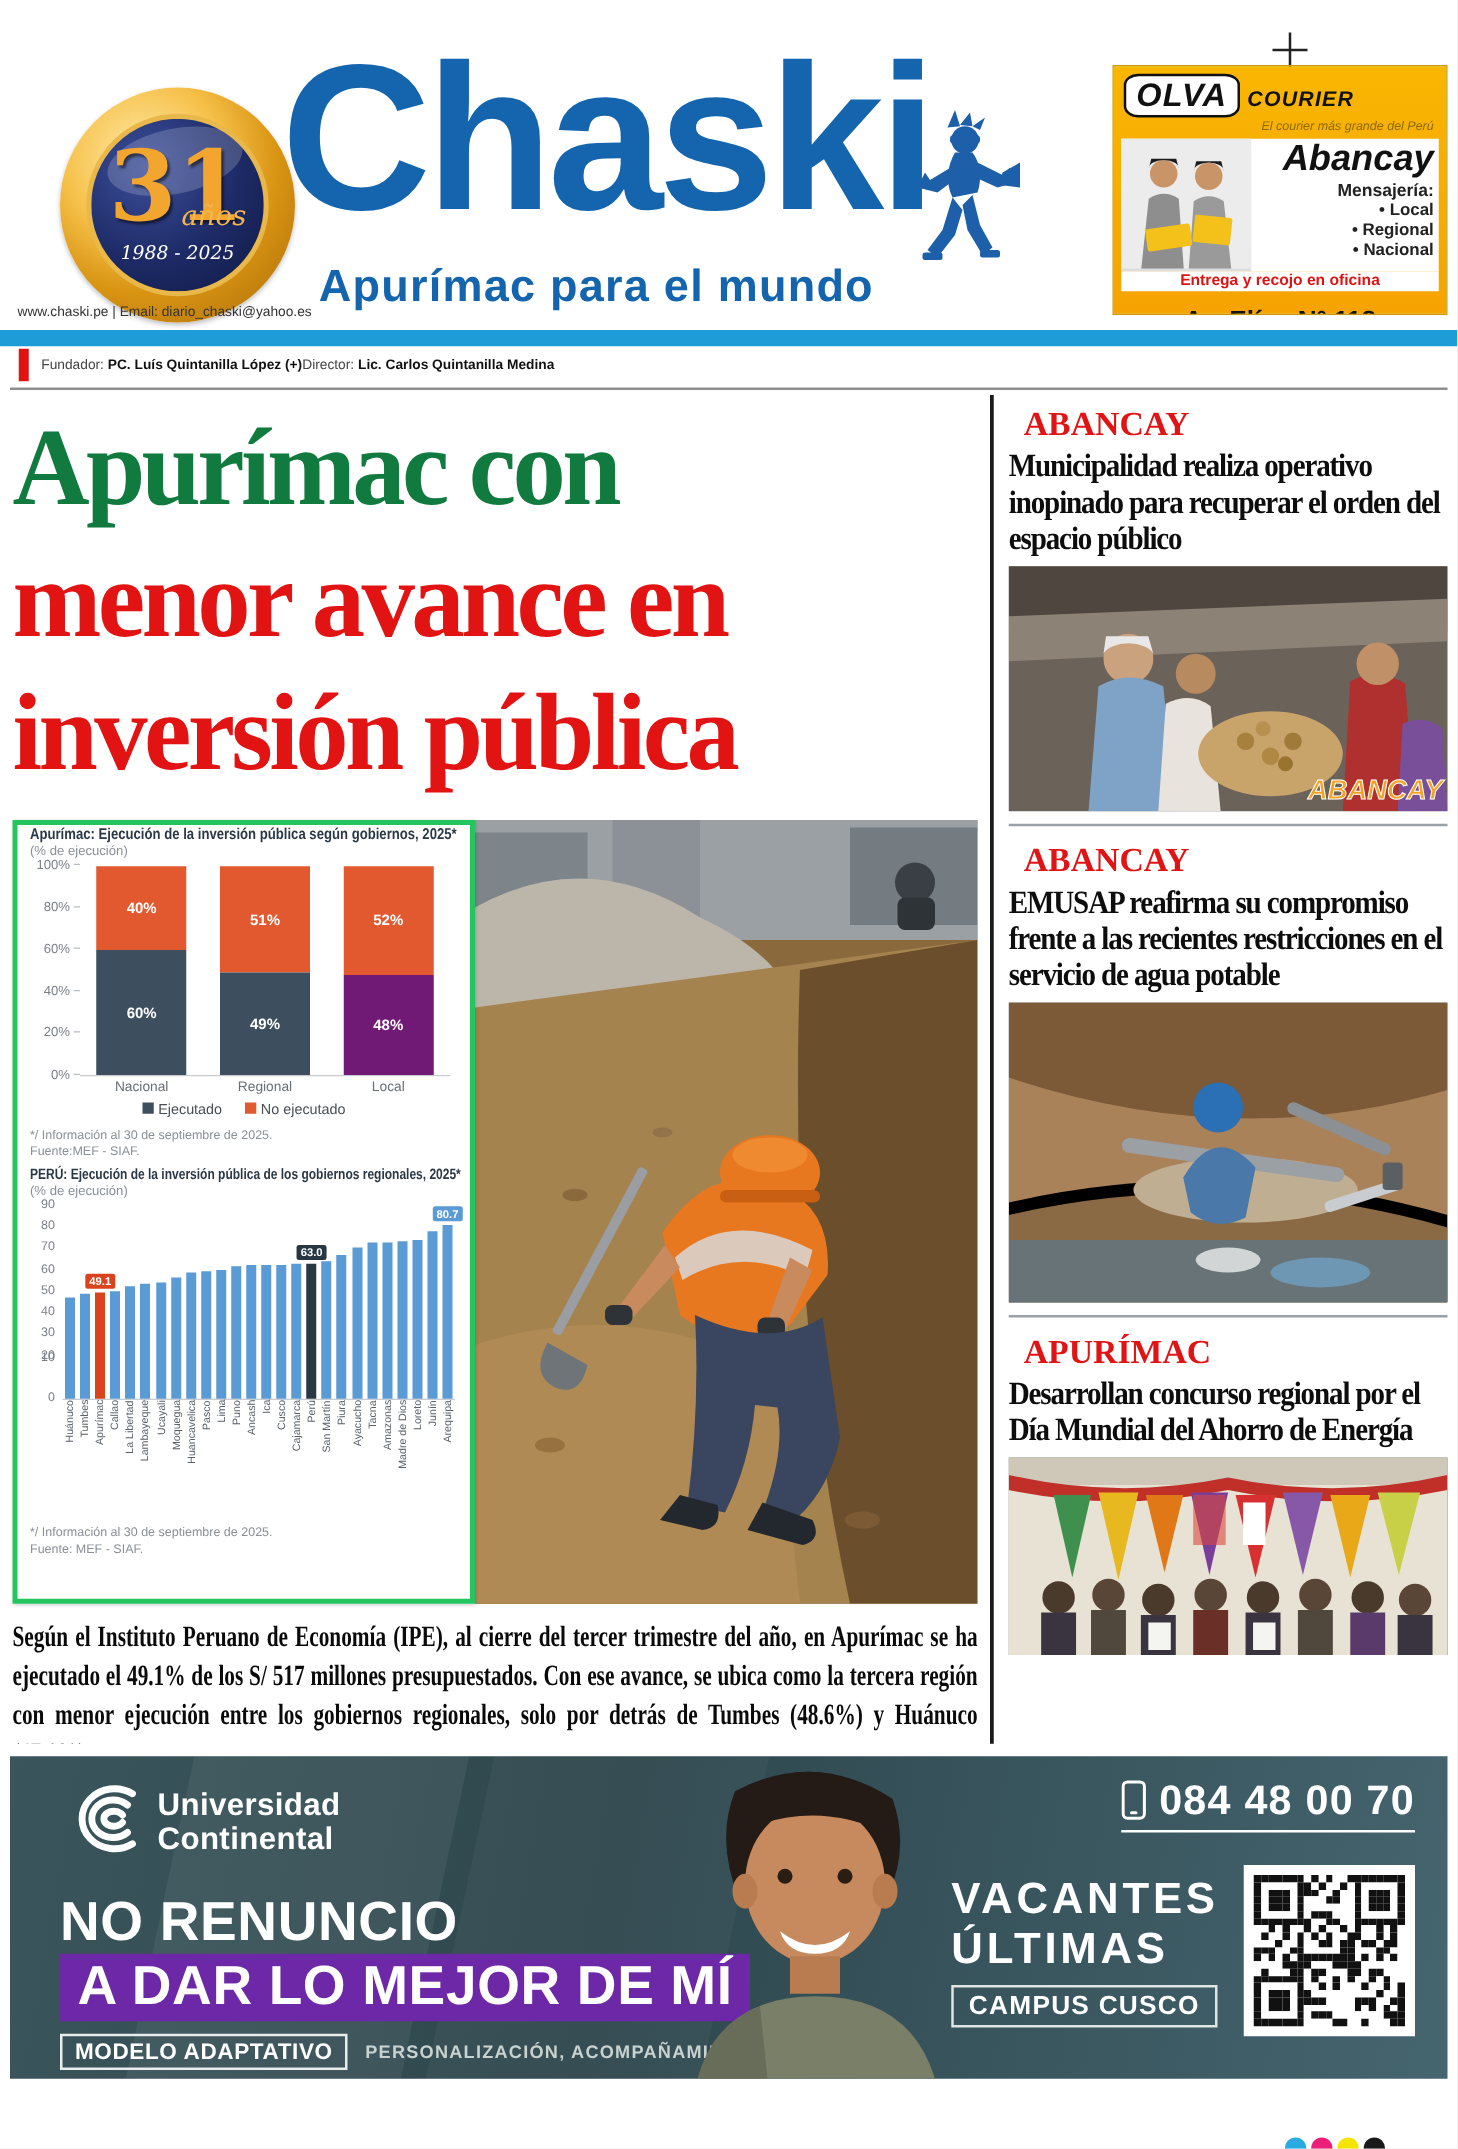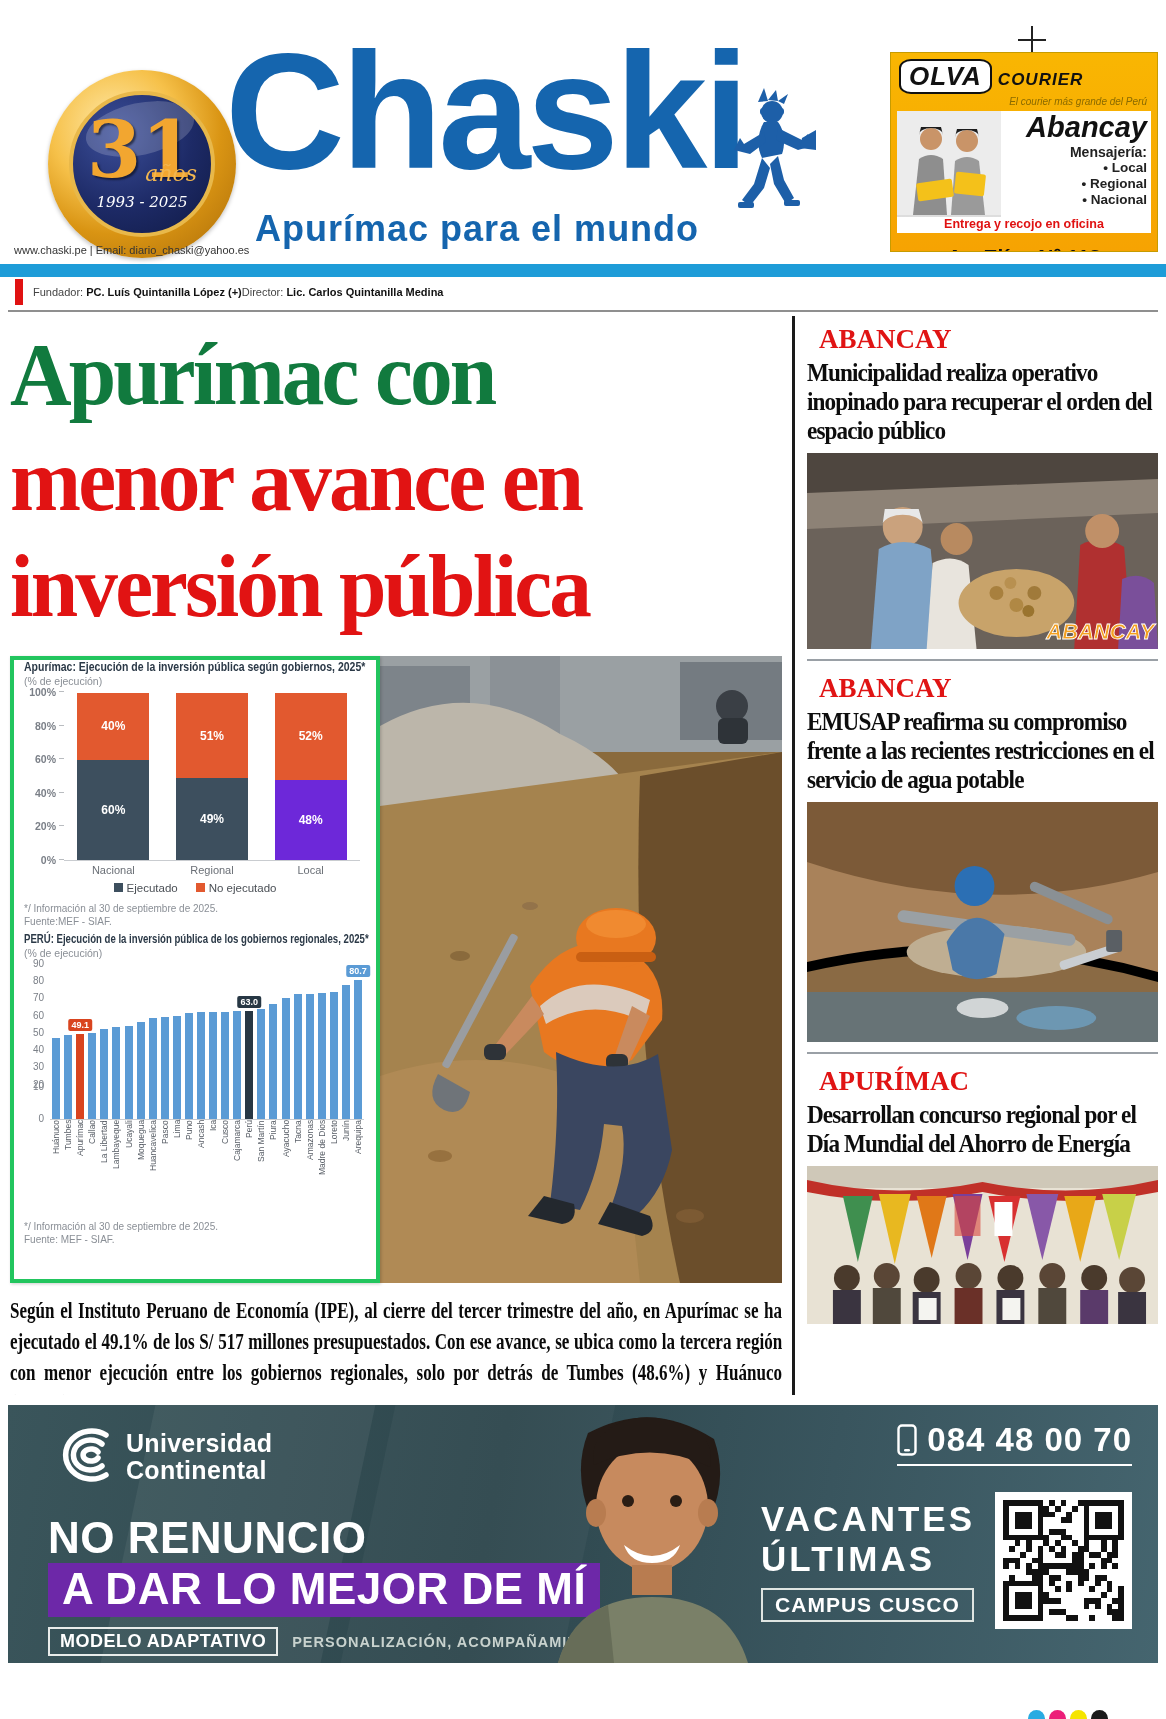--- a/index.html
+++ b/index.html
@@ -84,21 +84,21 @@
 
   .c-title{ font-size:12.5px; font-weight:bold; color:#2b3947; white-space:nowrap; width:420px;
             transform:scaleX(.84); transform-origin:0 0; }
   .c-title2{ font-size:12px; width:440px; transform:scaleX(.80); }
   .c-sub{ font-size:10.5px; color:#8a8f96; margin:1px 0 6px 0; }
   .c-foot{ font-size:10px; color:#8a8f96; line-height:1.3; margin:8px 0 4px 0; }
 
   .c1-wrap{ position:relative; margin-left:40px; margin-right:6px; }
   .c1-plot{ position:relative; height:168px; border-bottom:1px solid #c9ccd0; display:flex;
             justify-content:space-around; align-items:flex-end; }
-  .c1-ylab{ position:absolute; left:-40px; width:32px; text-align:right; font-size:10.5px; color:#7a7f87;font-weight:bold; }
+  .c1-ylab{ position:absolute; left:-40px; width:32px; text-align:right; font-size:10.5px; color:#7a7f87; }
   .c1-tick{ position:absolute; left:-5px; width:5px; height:1px; background:#b9bcc0; }
   .c1-col{ width:72px; display:flex; flex-direction:column; justify-content:flex-end; height:100%; }
   .c1-seg{ width:100%; display:flex; align-items:center; justify-content:center;
            color:#fff; font-size:12px; font-weight:bold; }
   .c1-xrow{ display:flex; justify-content:space-around; margin-left:40px; margin-right:6px; }
   .c1-xlab{ width:72px; text-align:center; font-size:11px; color:#6a6f76; padding-top:3px; }
   .legend{ display:flex; justify-content:center; gap:18px; margin-top:6px; font-size:11.5px; color:#4a4f55; }
   .legend .sw{ display:inline-block; width:9px; height:9px; margin-right:4px; }
 
   .c2-wrap{ position:relative; margin-left:26px; margin-right:2px; }
@@ -163,21 +163,21 @@
 <div class="page">
 
   <div class="cropmark"></div>
 
   <header>
     <div class="badge">
       <div class="badge-inner">
         <div class="gloss"></div>
         <div class="badge-num">31</div>
         <div class="badge-anios">años</div>
-        <div class="badge-range">1993 - 2025</div>
+        <div class="badge-range">1988 - 2025</div>
       </div>
     </div>
     <div class="site-line">www.chaski.pe | Email: diario_chaski@yahoo.es</div>
     <div class="brand">Chaski</div>
     <div class="tagline">Apurímac para el mundo</div>
 
     <div class="chaski-figure">
       <svg width="88" height="136" viewBox="0 0 88 136">
         <g fill="#1d5fa8">
           <polygon points="30,14 36,0 40,13"></polygon>
@@ -279,21 +279,21 @@
                 <div class="c1-col">
                   <div class="c1-seg" style="background: rgb(226, 89, 47); height: 67.2px;">40%</div>
                   <div class="c1-seg" style="background: rgb(61, 79, 94); height: 100.8px;">60%</div>
                 </div>
                 <div class="c1-col">
                   <div class="c1-seg" style="background: rgb(226, 89, 47); height: 85.68px;">51%</div>
                   <div class="c1-seg" style="background: rgb(61, 79, 94); height: 82.32px;">49%</div>
                 </div>
                 <div class="c1-col">
                   <div class="c1-seg" style="background: rgb(226, 89, 47); height: 87.36px;">52%</div>
-                  <div class="c1-seg" style="background: #6d28d9; height: 80.64px;">48%</div>
+                  <div class="c1-seg" style="background: #701a75; height: 80.64px;">48%</div>
                 </div>
               </div>
           </div>
           <div class="c1-xrow" id="c1-xrow">
               <div class="c1-xlab">Nacional</div>
               <div class="c1-xlab">Regional</div>
               <div class="c1-xlab">Local</div>
             </div>
           <div class="legend">
             <span><span class="sw" id="sw0" style="background: rgb(61, 79, 94);"></span><span>Ejecutado</span></span>

